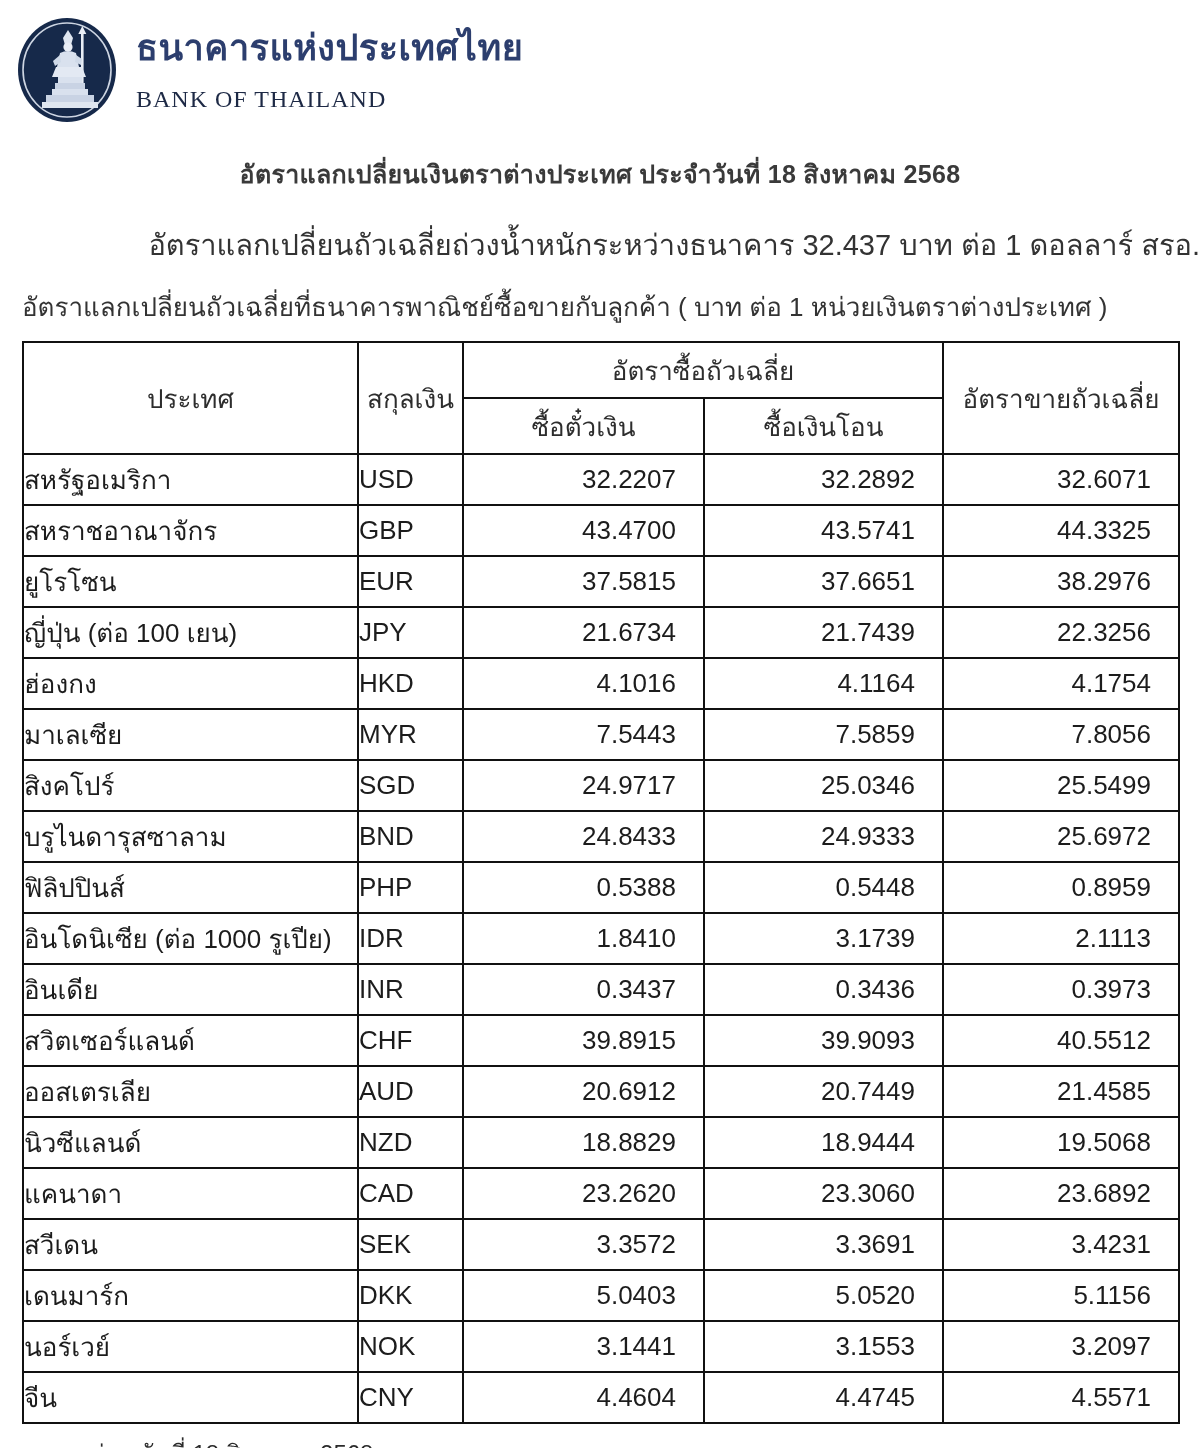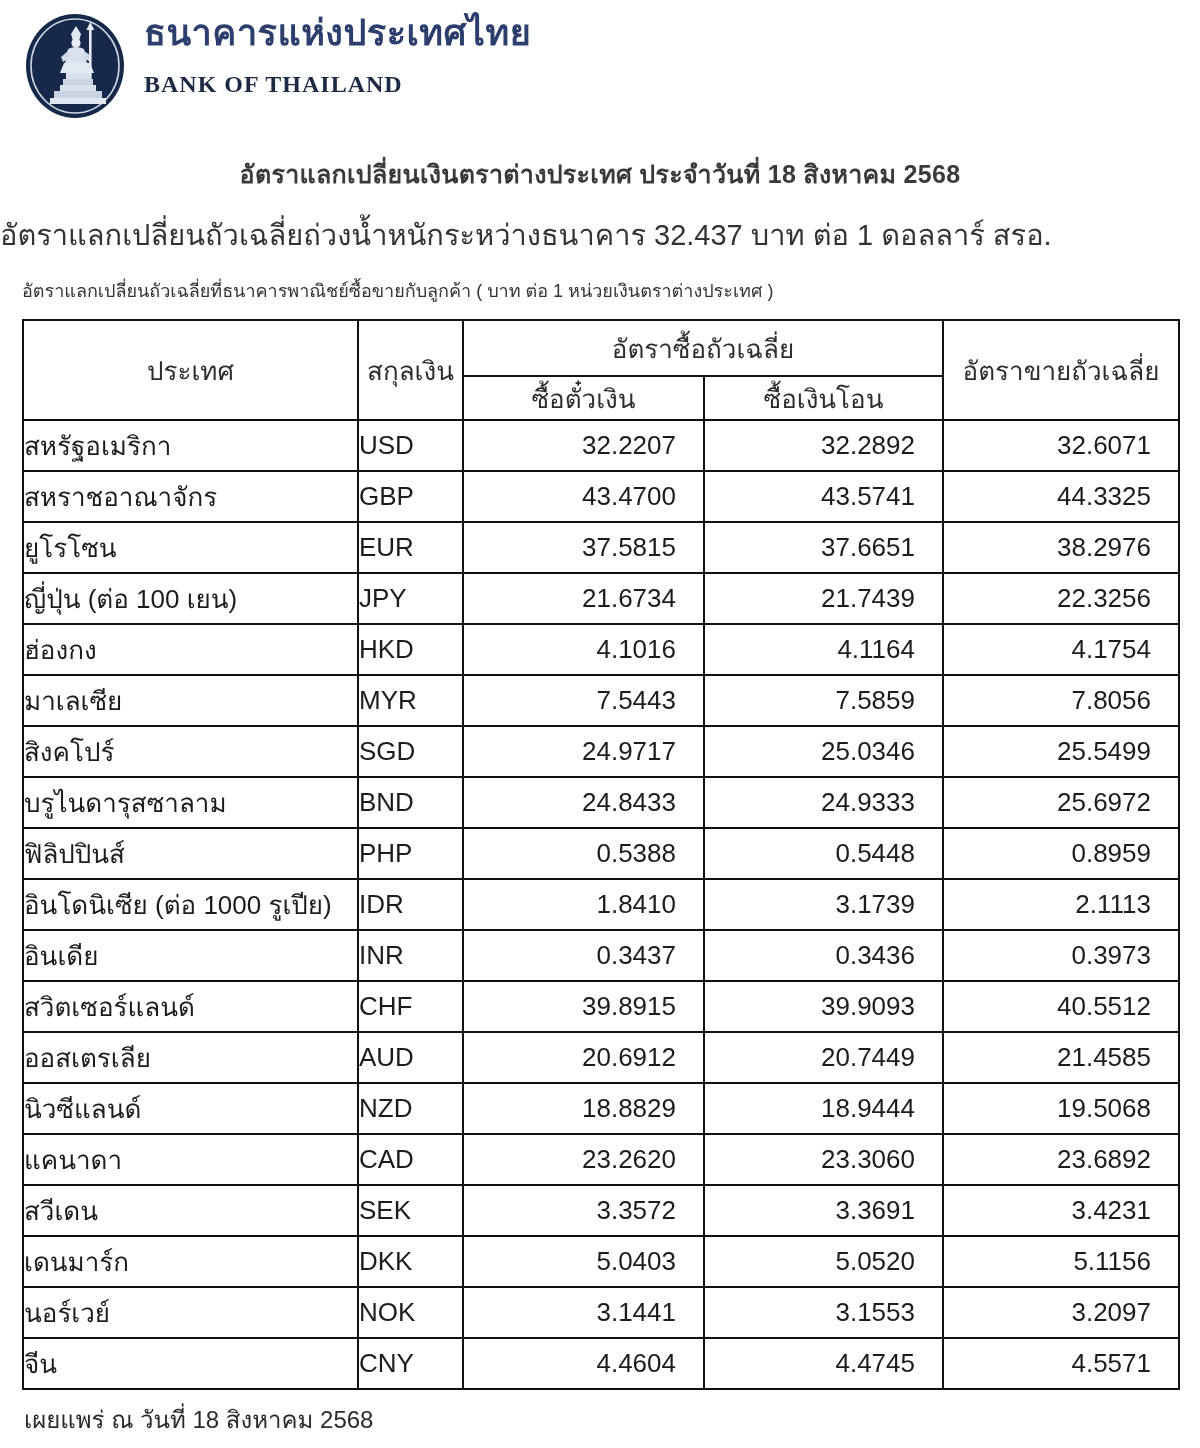--- a/index.html
+++ b/index.html
@@ -10,62 +10,62 @@
     font-family: "Liberation Sans", "DejaVu Sans", sans-serif;
     color: #222222;
     position: relative;
     overflow: hidden;
   }
   .page { width: 1200px; padding-top: 8px; }
 
   
   .logo-row {
     display: flex;
-    align-items: flex-start;
+    align-items: center;
     gap: 18px;
-    padding: 4px 0 0 24px;
+    padding: 4px 0 0 16px;
     height: 120px;
   }
   .logo-mark { width: 102px; height: 108px; flex: 0 0 auto; }
   .bank-names { display: flex; flex-direction: column; justify-content: center; }
   .bank-name-th {
     font-size: 36px;
     font-weight: bold;
     color: #2c3e6e;
     line-height: 1.15;
     letter-spacing: 0.5px;
   }
   .bank-name-en {
     font-family: "Liberation Serif", "DejaVu Serif", serif;
     font-size: 24px;
-    font-weight: bold;
+    font-weight: normal;
     color: #1d2945;
     letter-spacing: 1px;
     margin-top: 18px;
   }
 
   
   .title-block { margin-top: 26px; }
   .doc-title {
     text-align: center;
     font-size: 25px;
     font-weight: bold;
     color: #3a3a3a;
     letter-spacing: 0.3px;
   }
   .doc-subtitle {
-    text-align: left;
+    text-align: right;
     font-size: 29px;
     font-weight: normal;
     color: #333333;
-    margin-top: 18px;
+    margin-top: 28px;
   }
   .doc-note {
     text-align: left;
-    font-size: 18px;
+    font-size: 26px;
     font-weight: normal;
     color: #333333;
     margin: 18px 0 0 22px;
   }
 
   
   table.rates {
     border-collapse: collapse;
     table-layout: fixed;
     width: 1156px;
@@ -77,21 +77,21 @@
     overflow: hidden;
     white-space: nowrap;
   }
   table.rates th {
     font-size: 26px;
     color: #2d2d2d;
     text-align: center;
     vertical-align: middle;
   }
   tr.hdr-top th { height: 56px; }
-  tr.hdr-sub th { height: 44px; }
+  tr.hdr-sub th { height: 56px; }
   table.rates td {
     height: 51px;
     font-size: 26px;
     color: #1c1c1c;
     vertical-align: middle;
   }
   td.td-country { text-align: left; }
   td.td-code   { text-align: left; }
   td.td-num    { text-align: right; padding-right: 27px; }
 

